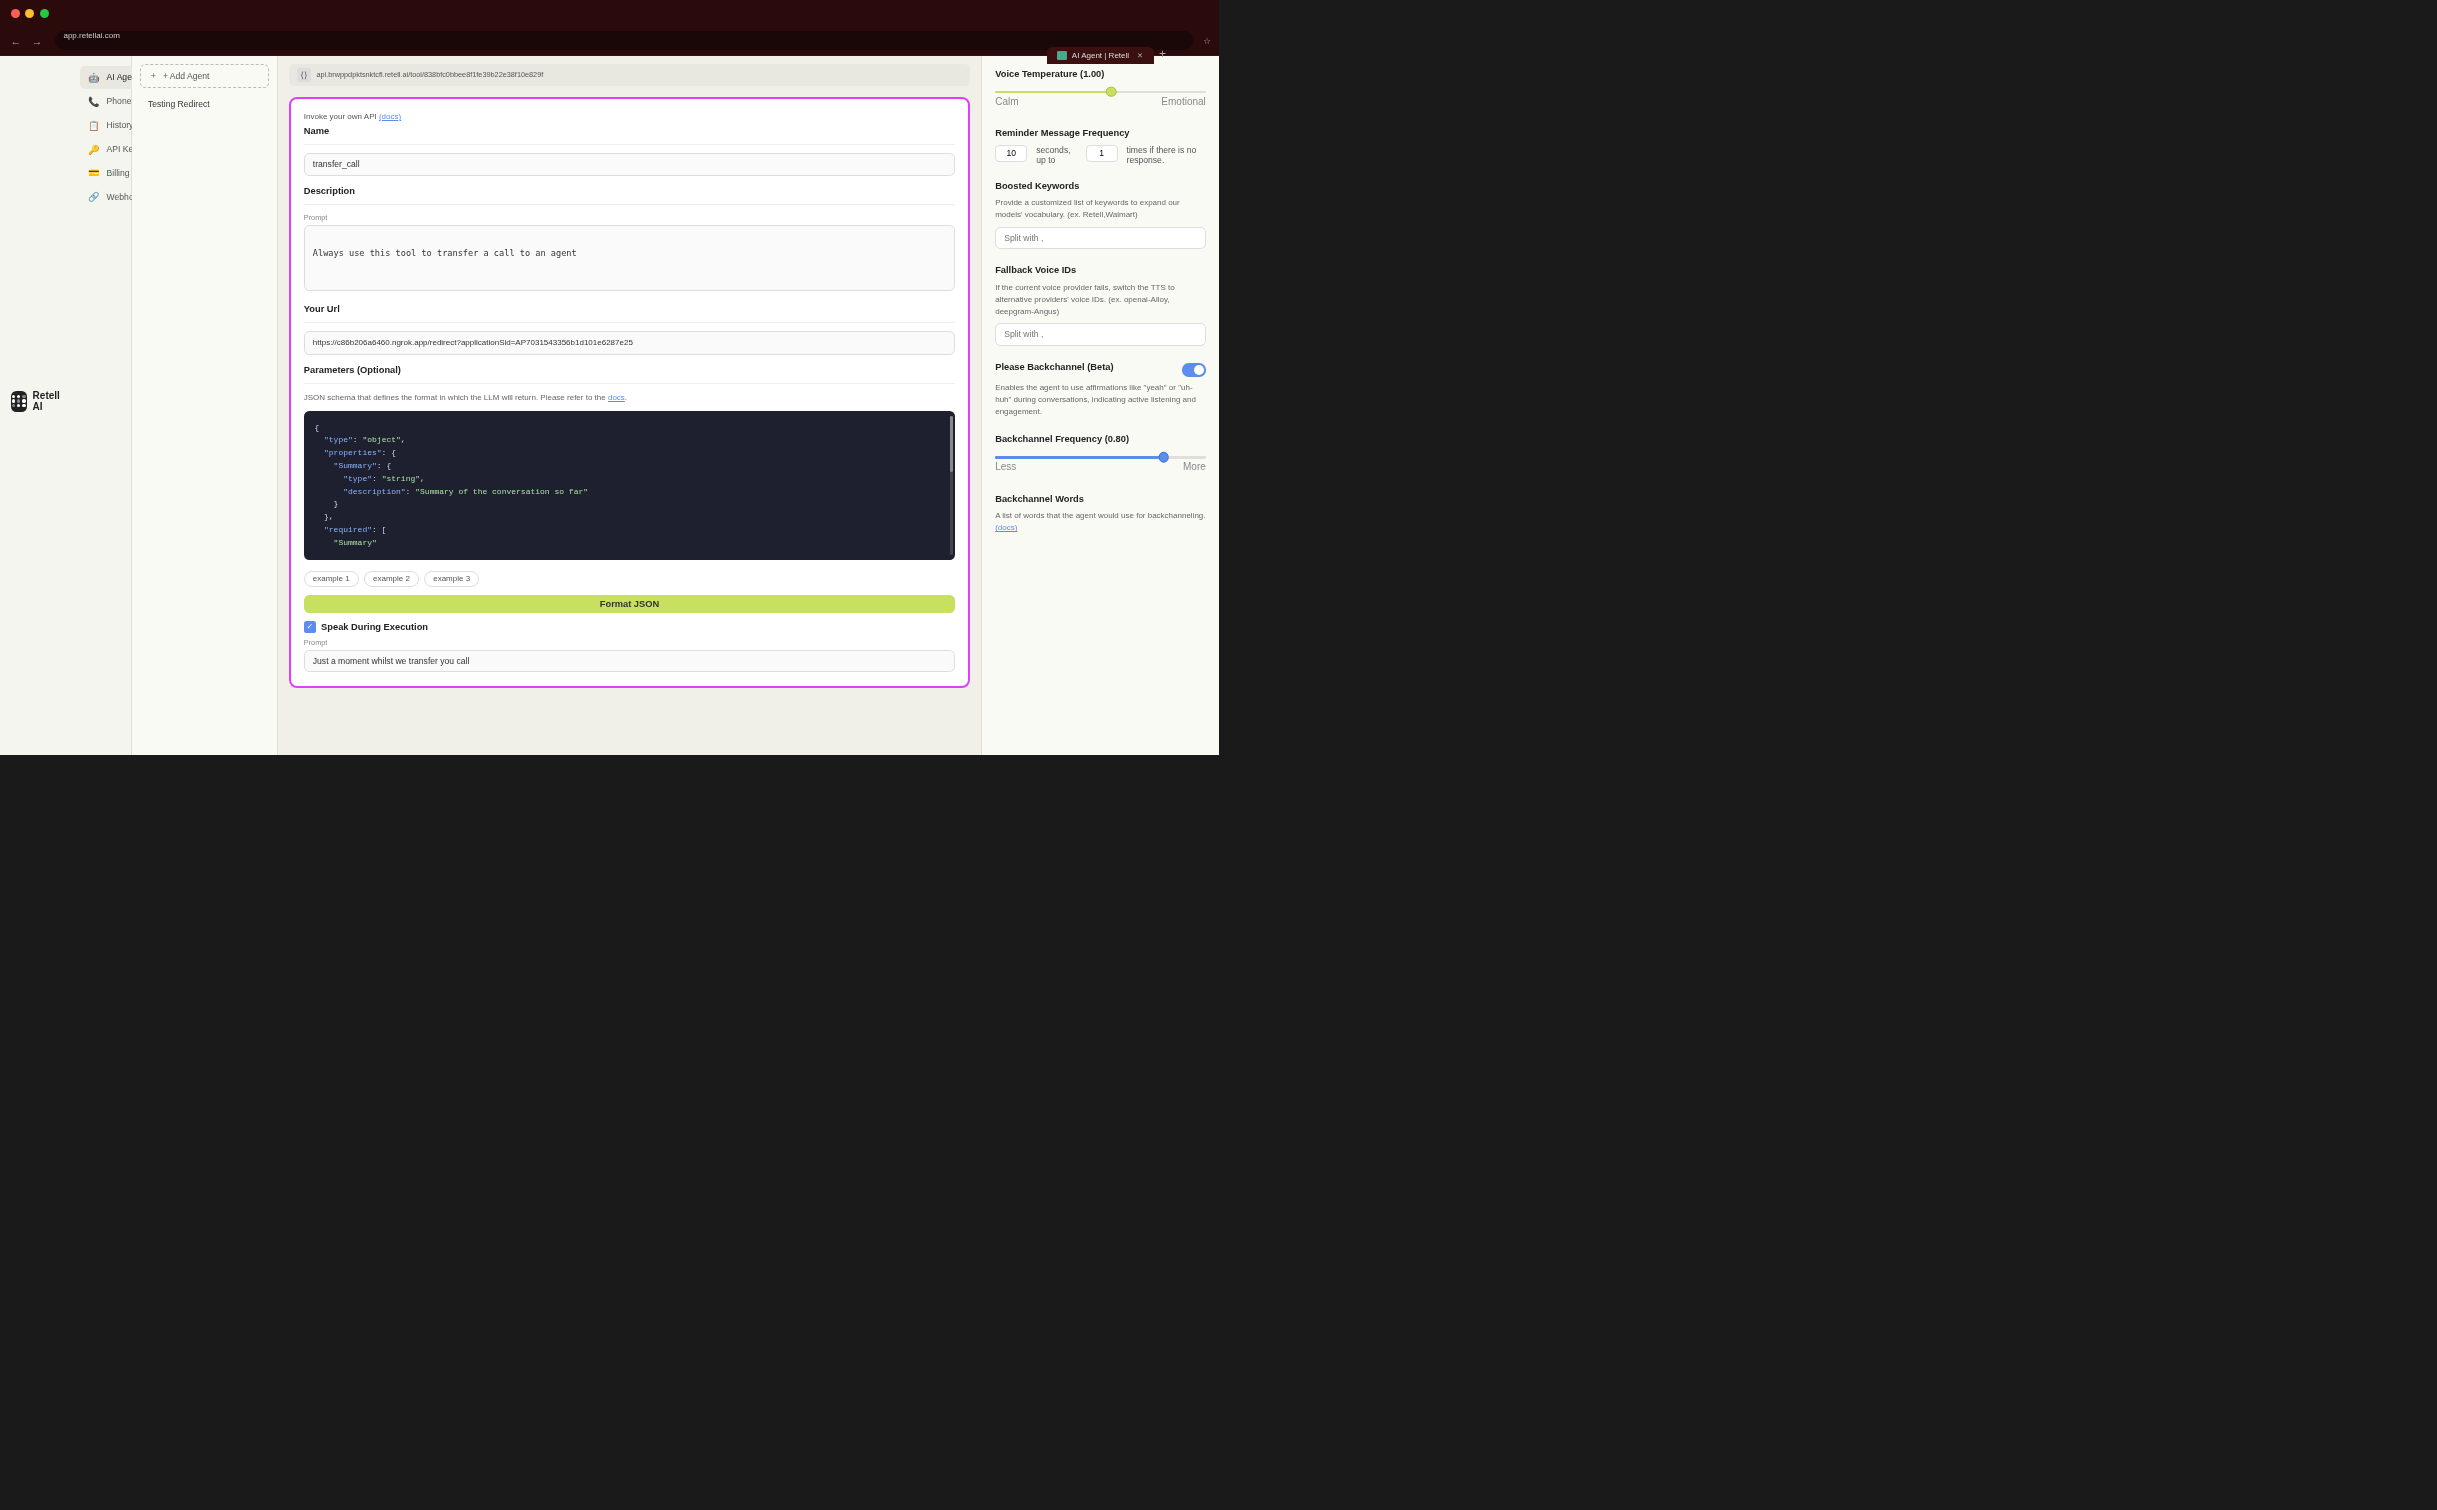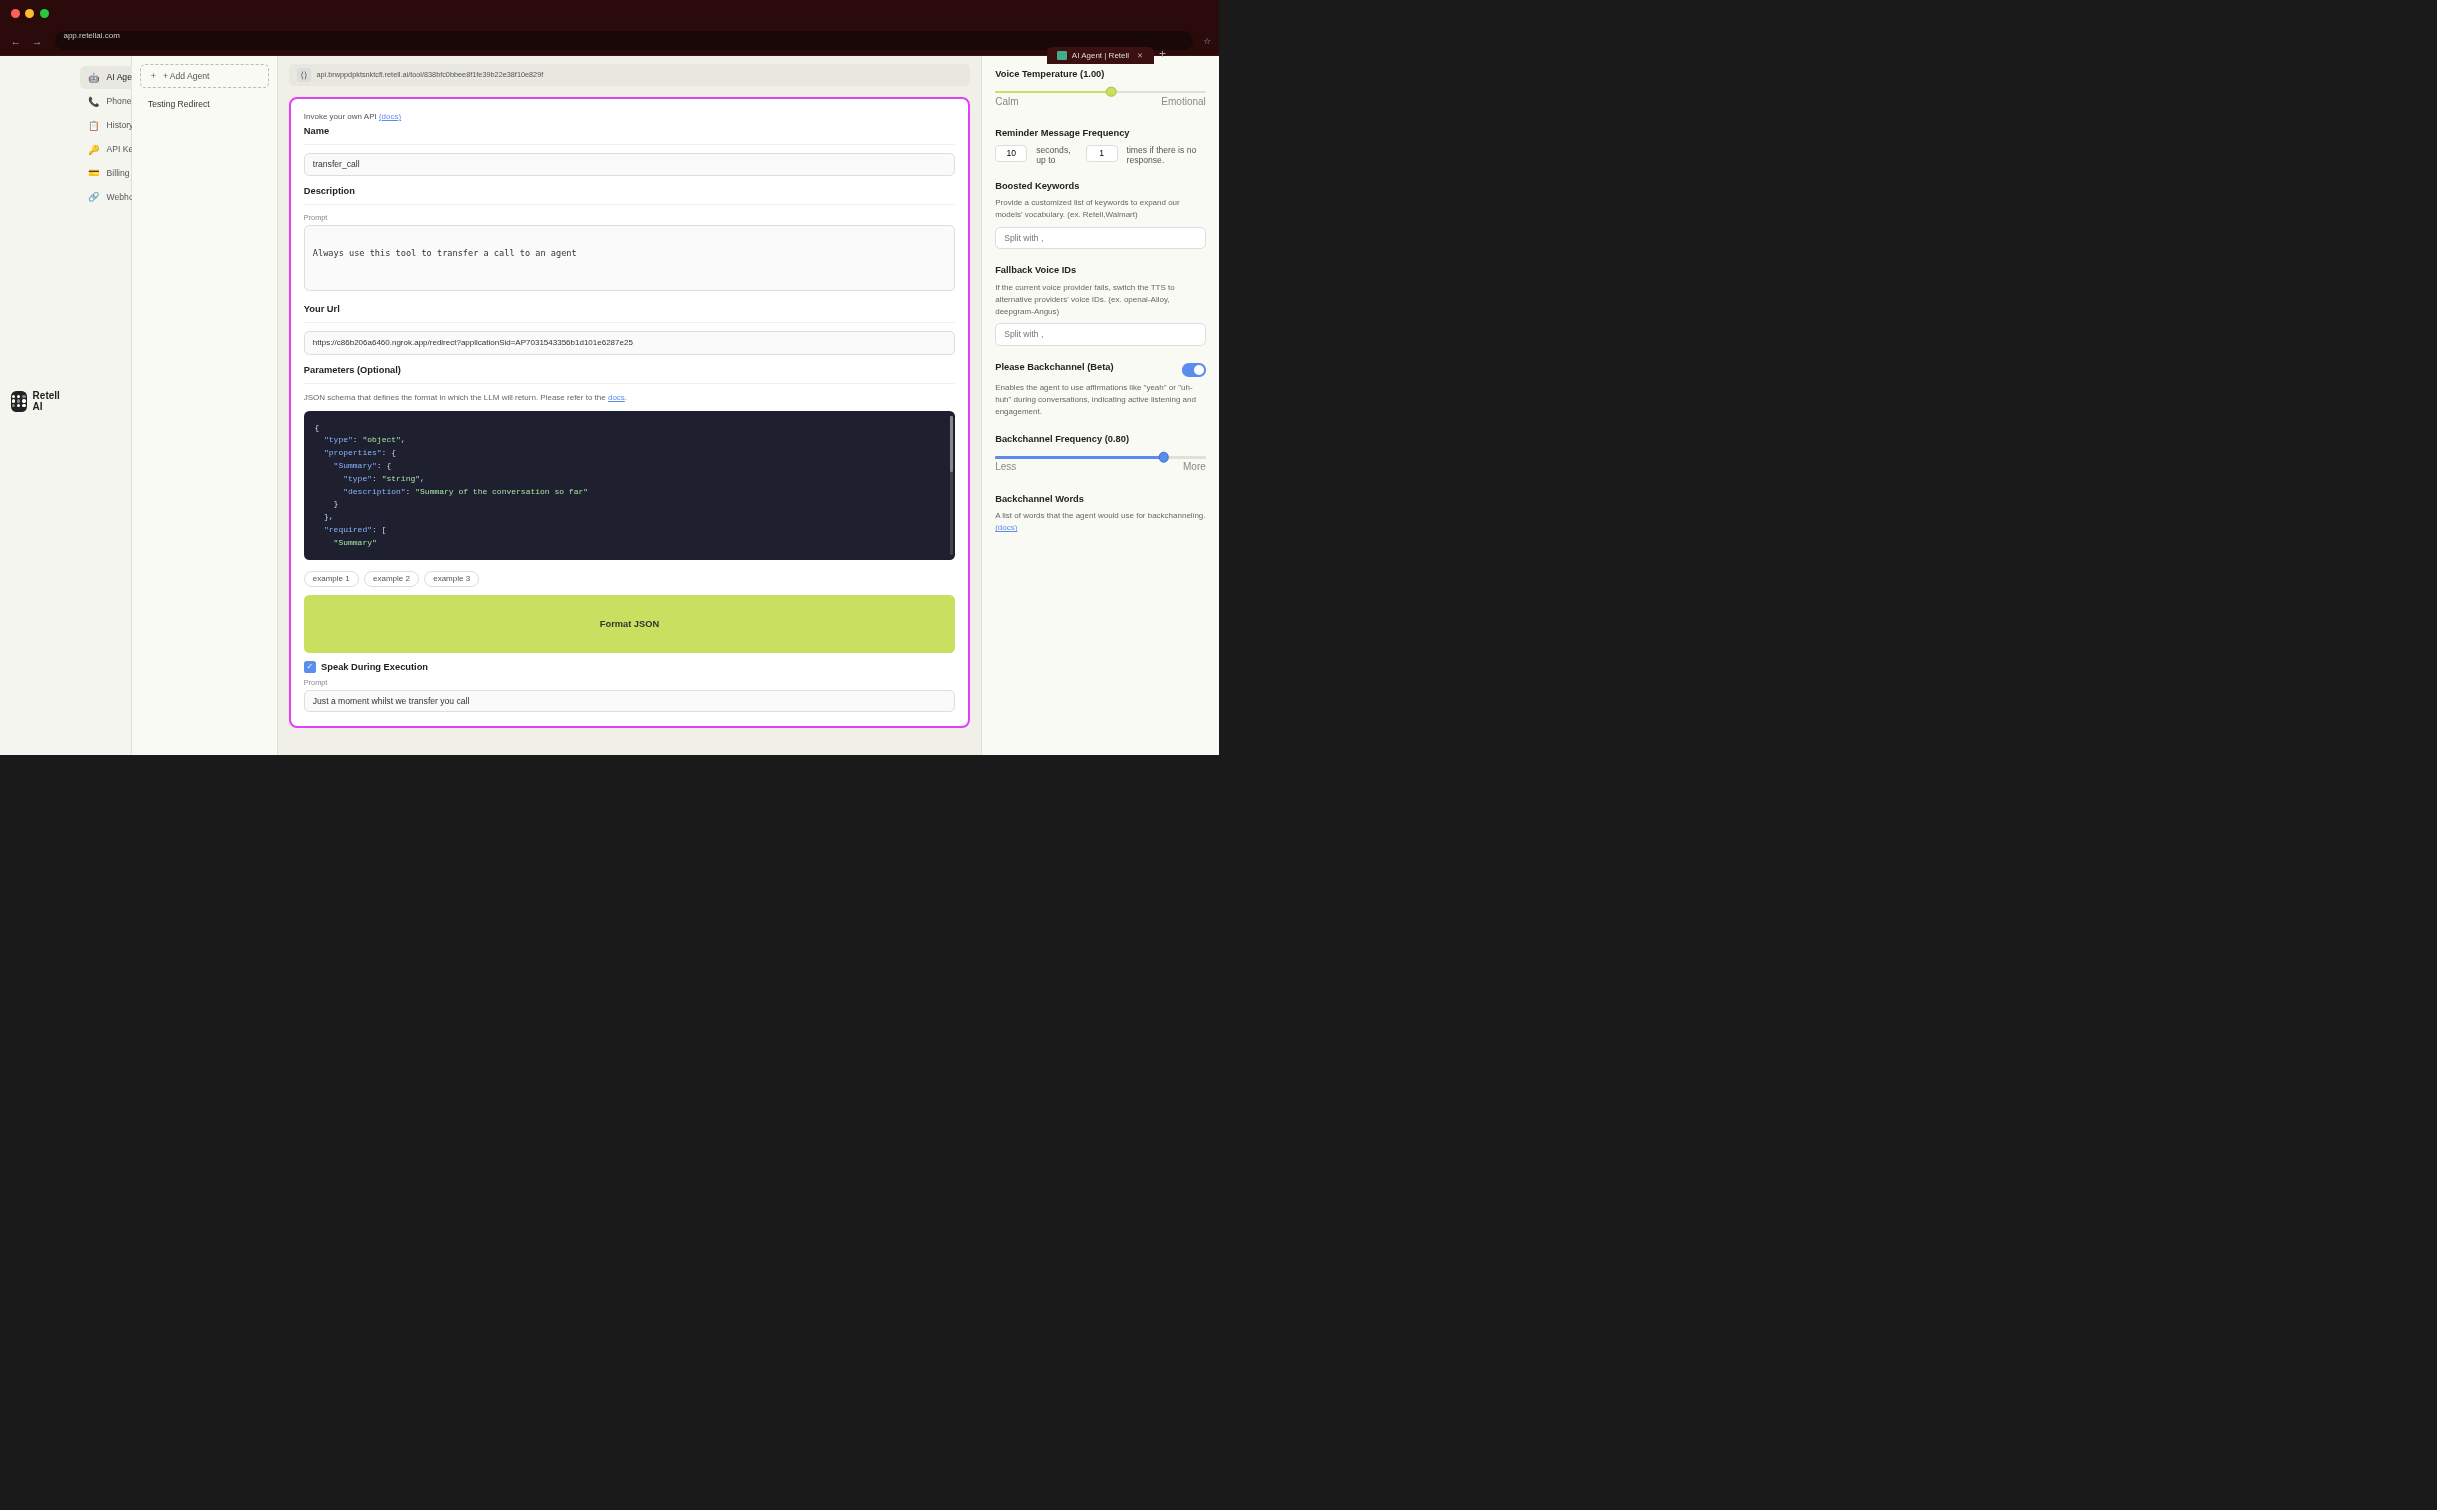--- a/index.html
+++ b/index.html
@@ -339,21 +339,21 @@
       border: 1px solid #ddd;
       border-radius: 13.2px;
       font-size: 8px;
       color: #555;
       cursor: pointer;
       background: white;
     }
 
     .format-json-btn {
       width: 100%;
-      padding: 24px;
+      padding: 4px;
       background: #c8e060;
       border: none;
       border-radius: 5.3px;
       font-size: 9.3px;
       font-weight: 600;
       color: #333;
       cursor: pointer;
       margin-bottom: 8px;
     }
 

